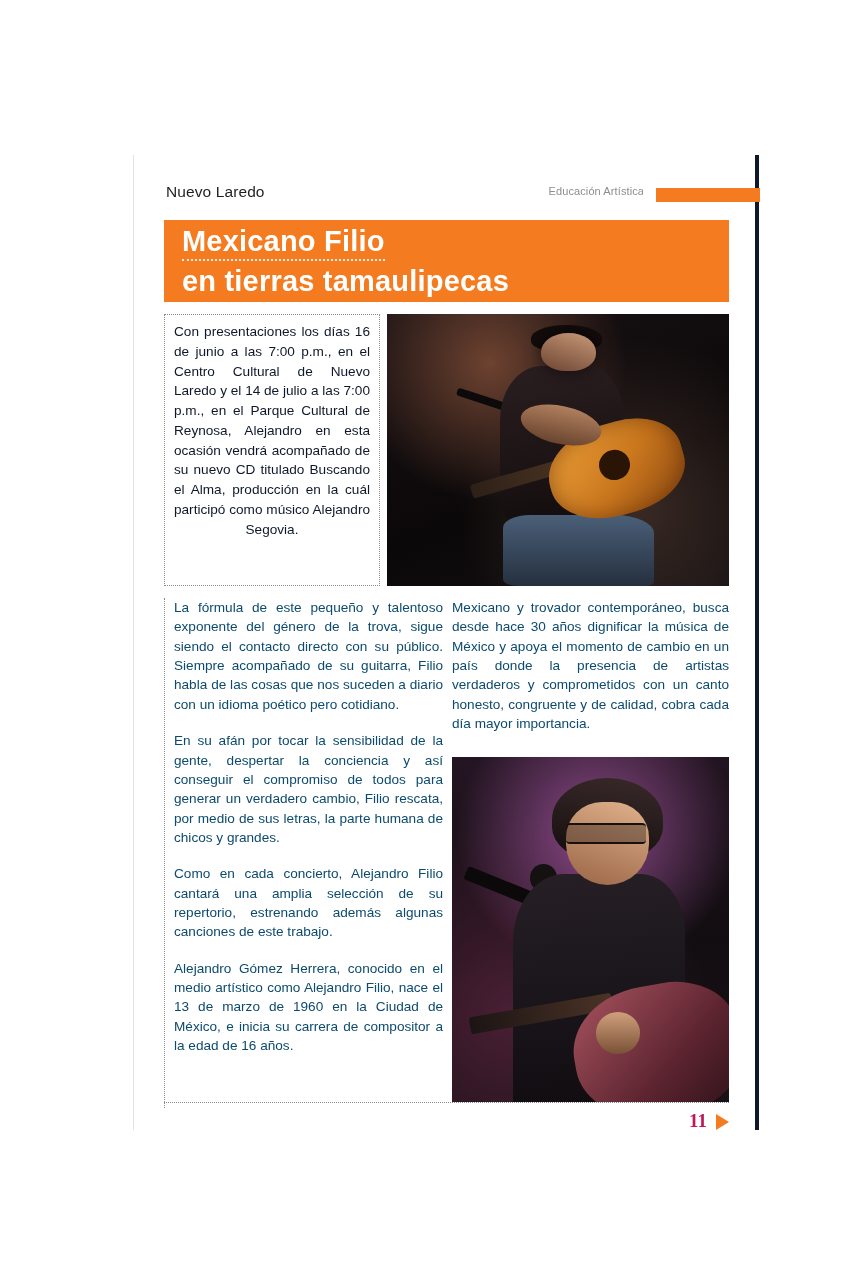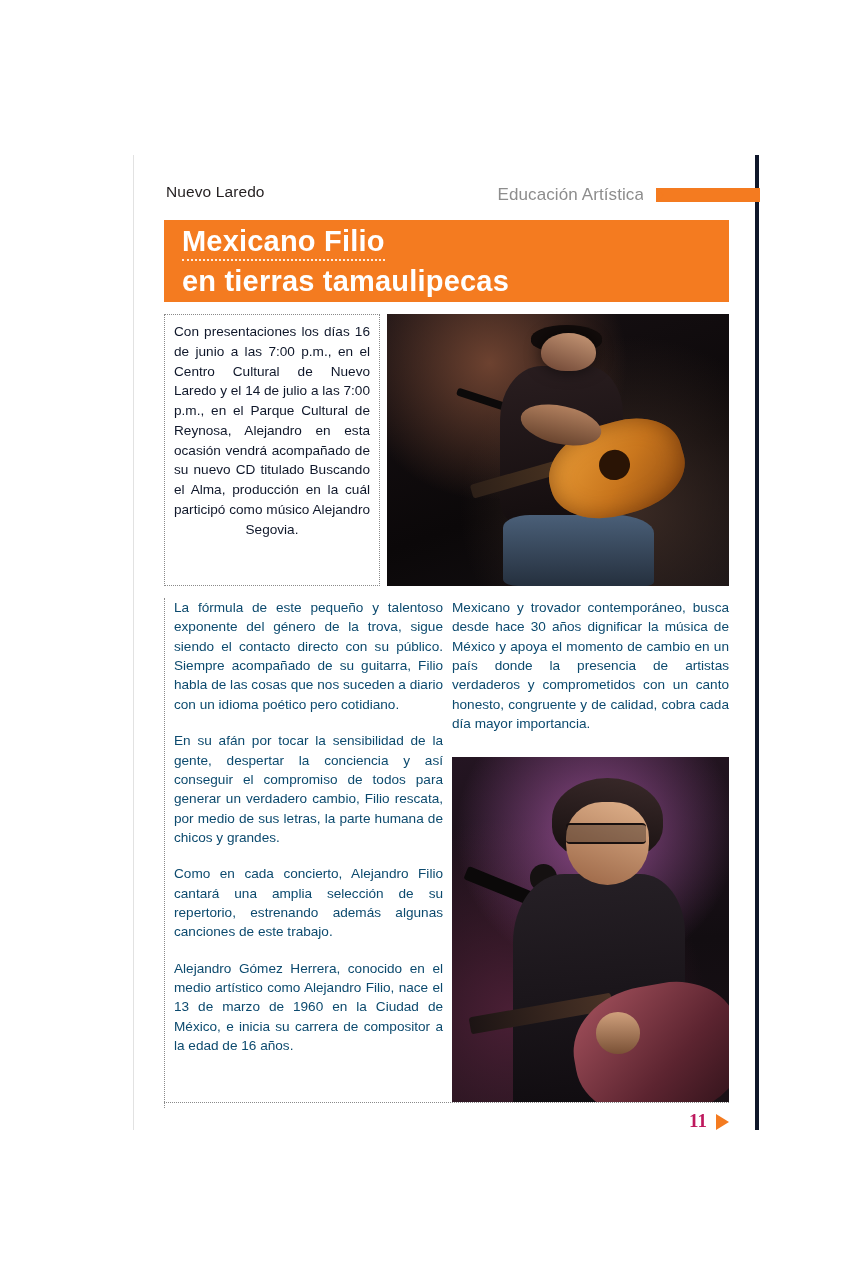--- a/index.html
+++ b/index.html
@@ -42,21 +42,21 @@
     left: 32px;
     top: 0;
     font-size: 15.5px;
     color: #231f20;
     letter-spacing: 0.1px;
   }
   .header-right {
     position: absolute;
     right: 116px;
     top: 2px;
-    font-size: 17px;
+    font-size: 11px;
     color: #8d8d8d;
     letter-spacing: 0.1px;
   }
   .header-bar {
     position: absolute;
     right: 0;
     top: 5px;
     width: 116px;
     height: 14px;
     background: #f47b20;

